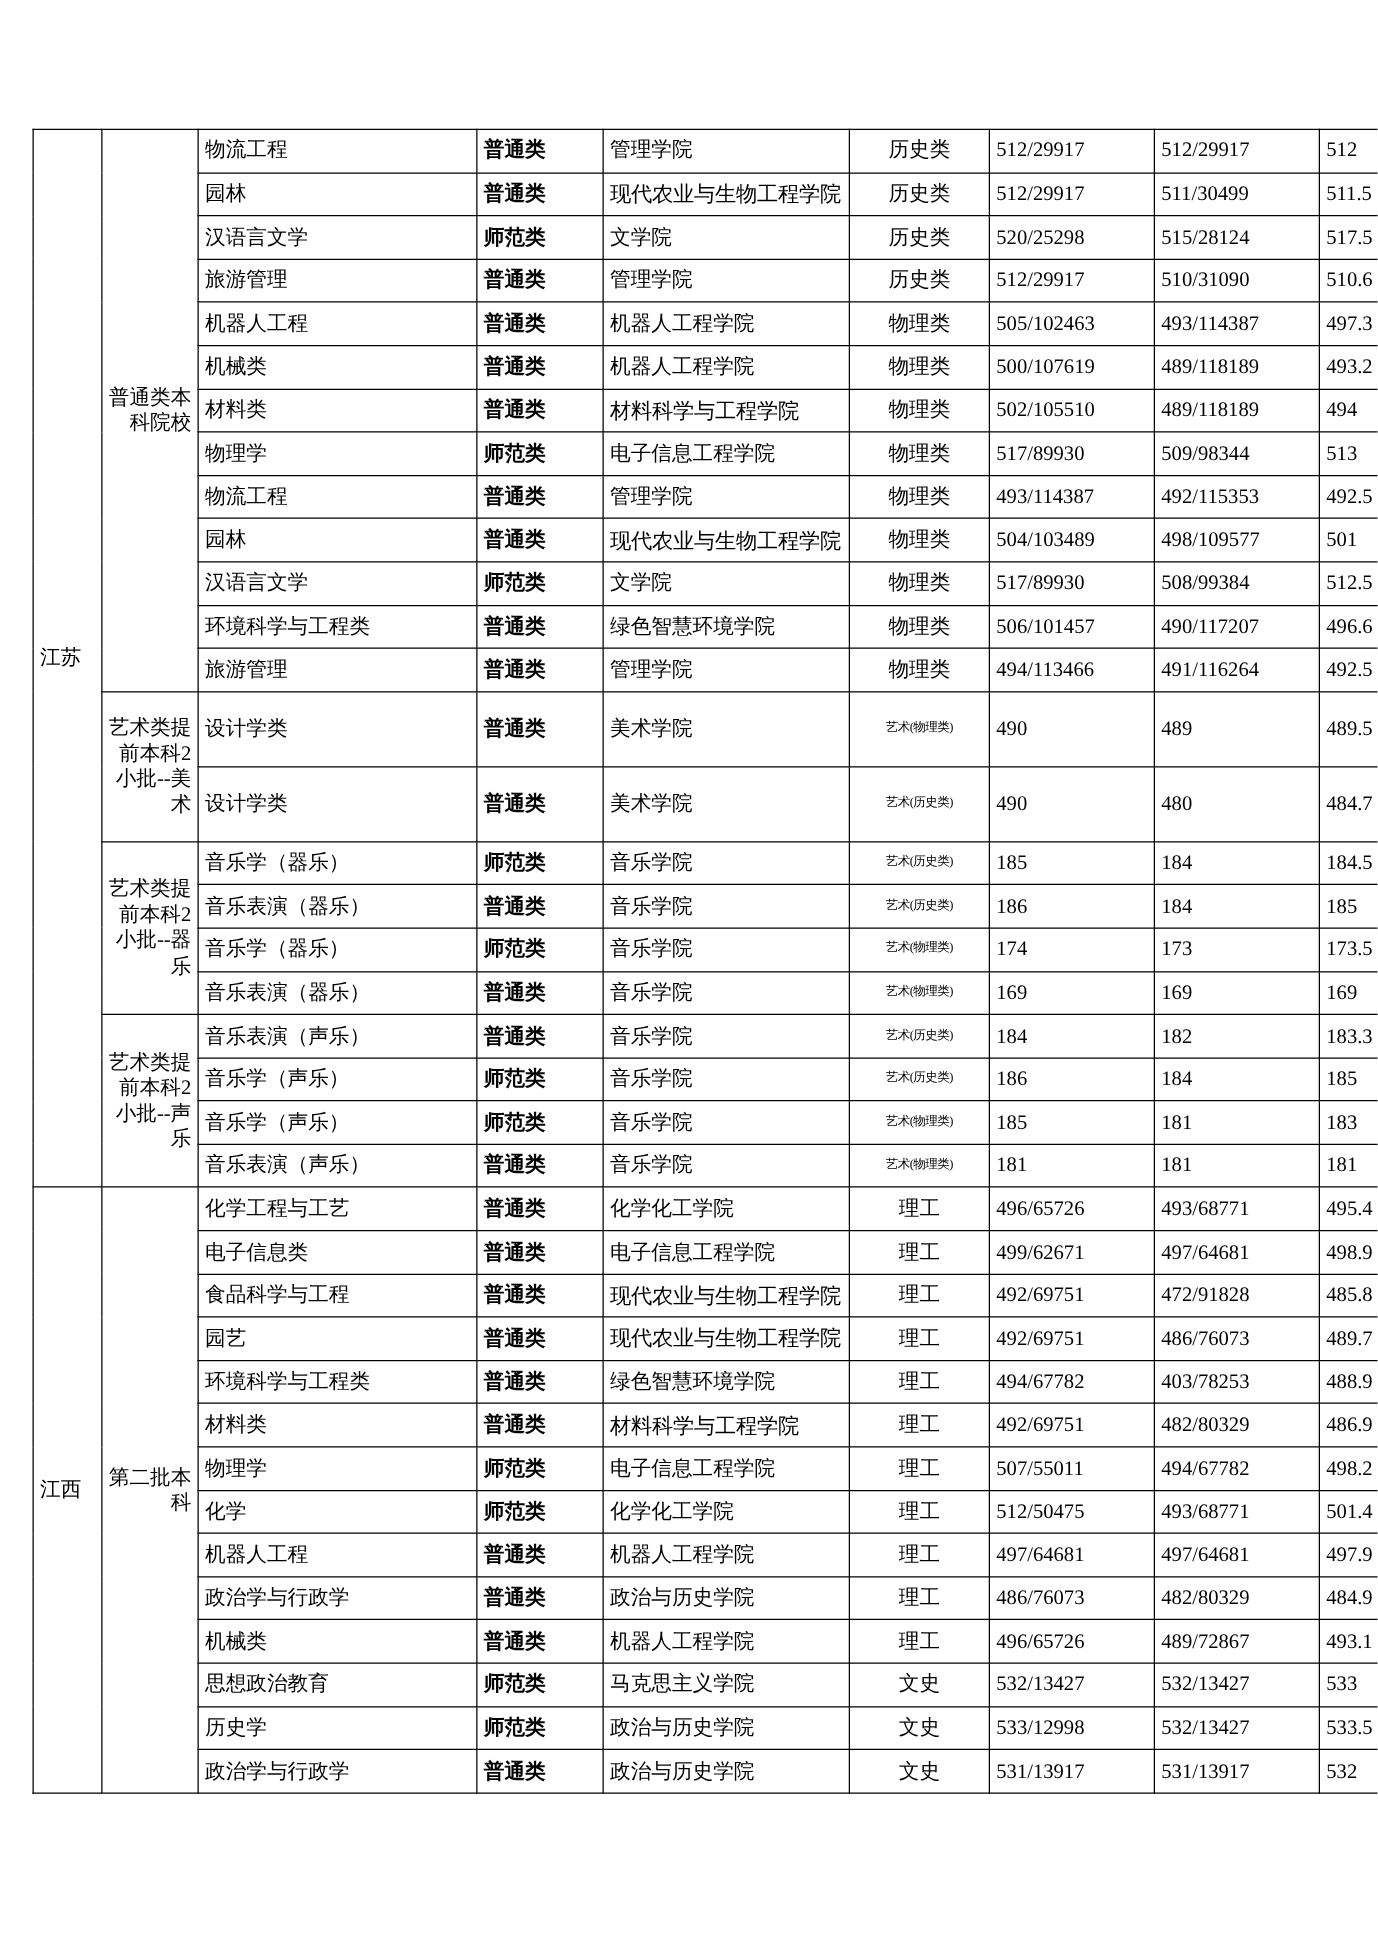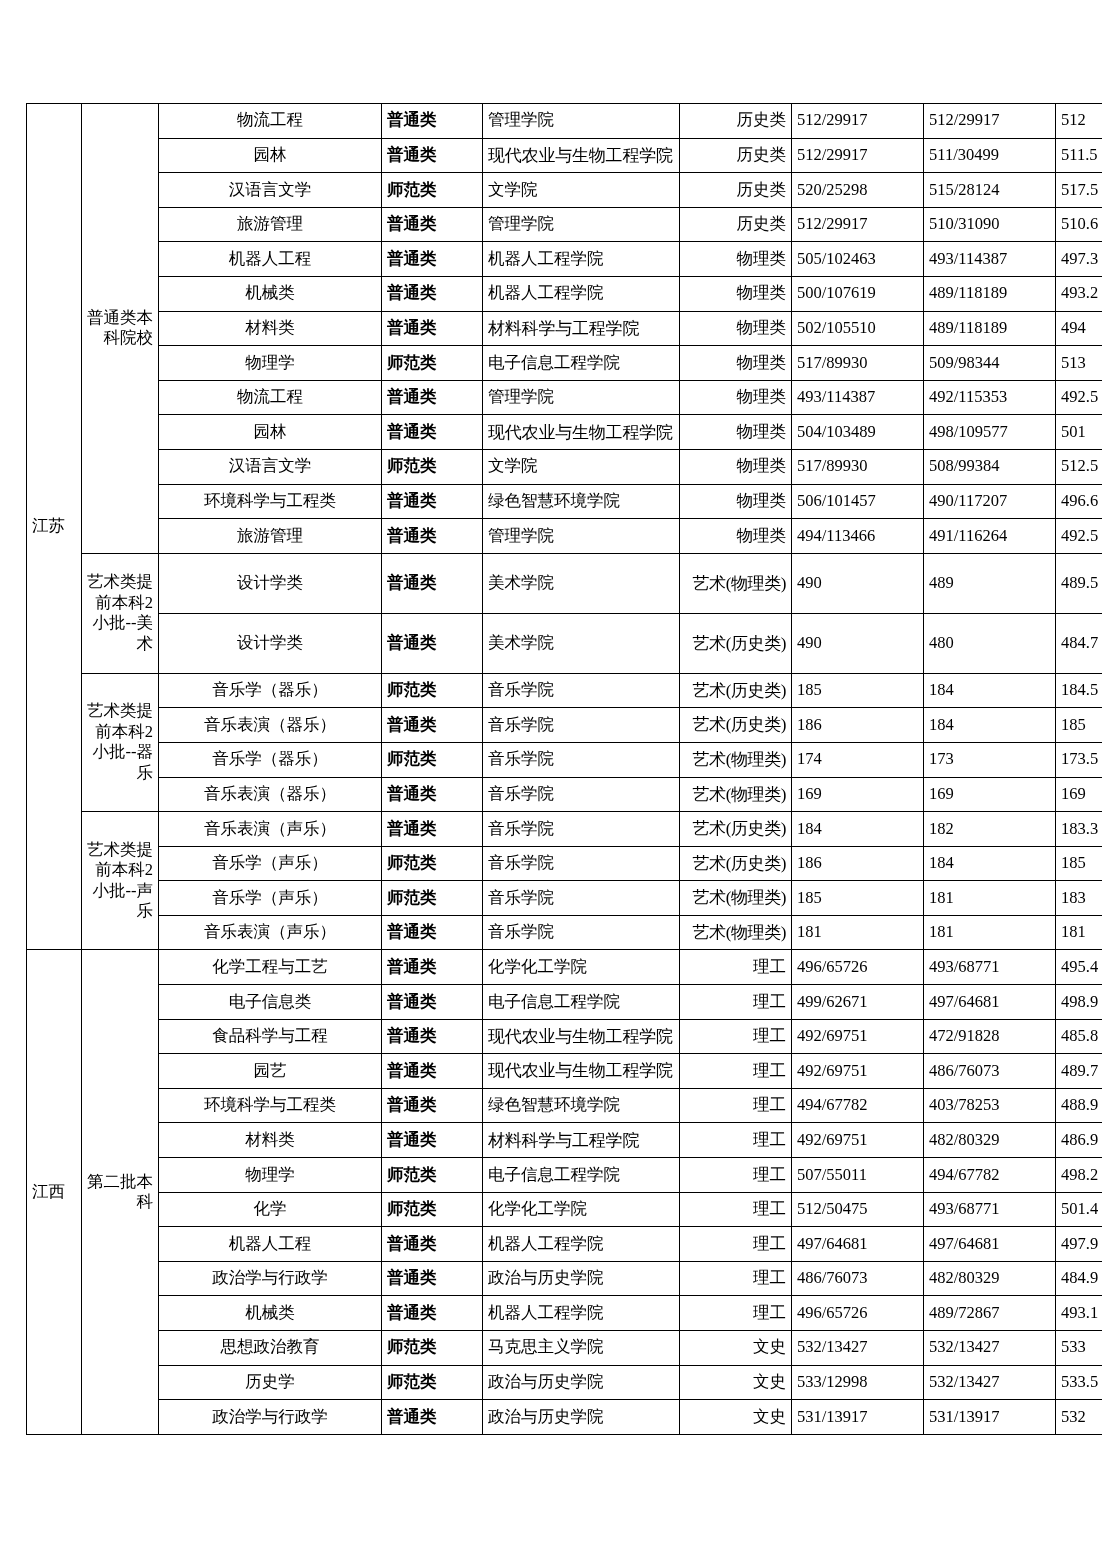--- a/index.html
+++ b/index.html
@@ -41,30 +41,30 @@
     padding: 2px 10px;
     line-height: 1.18;
   }
   td.c-batch {
     width: 66px;
     text-align: right;
     padding: 2px 4px;
     line-height: 1.18;
     font-size: 16px;
   }
-  td.c-major  { width: 212px; text-align: center; }
+  td.c-major  { width: 212px; text-align: left; }
   td.c-type   { width: 90px;  text-align: left; font-weight: bold; }
   td.c-college{ width: 186px; text-align: left; font-size: 16px; }
-  td.c-subject{ width: 101px; text-align: right; }
+  td.c-subject{ width: 101px; text-align: center; }
   td.c-high   { width: 121px; text-align: left; }
   td.c-low    { width: 121px; text-align: left; }
   td.c-avg    { width: 101px; text-align: left; }
 
   td.c-college.narrow { font-size: 17px; letter-spacing: -0.2px; }
-  td.c-subject.narrow { font-size: 17px; letter-spacing: -0.4px; }
+  td.c-subject.narrow { font-size: 10px; letter-spacing: -0.4px; }
 
   tr.row { height: 34.6px; }
   tr.row-tall { height: 60px; }
 </style>
 </head>
 <body>
 
 <div id="page">
   <table class="score-table">
     <tbody id="table-body">

